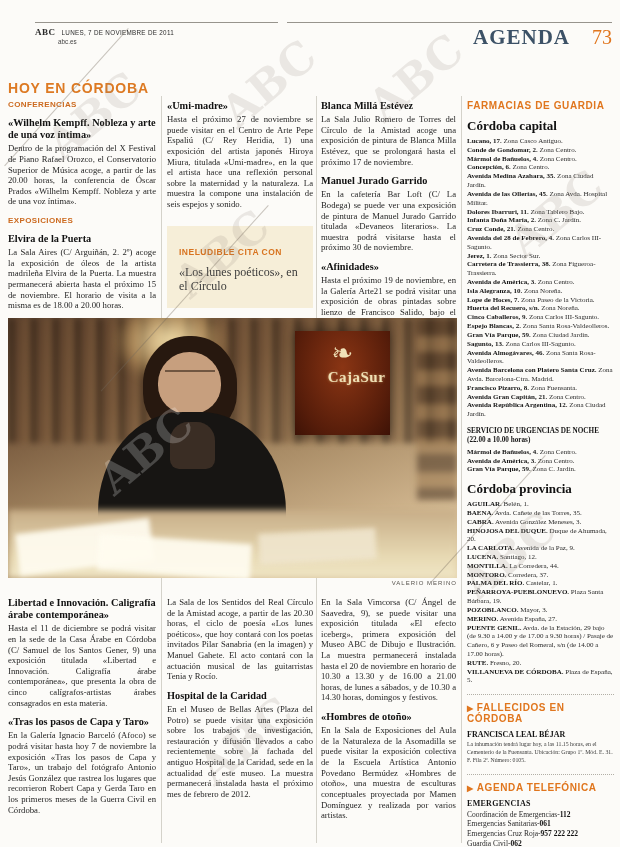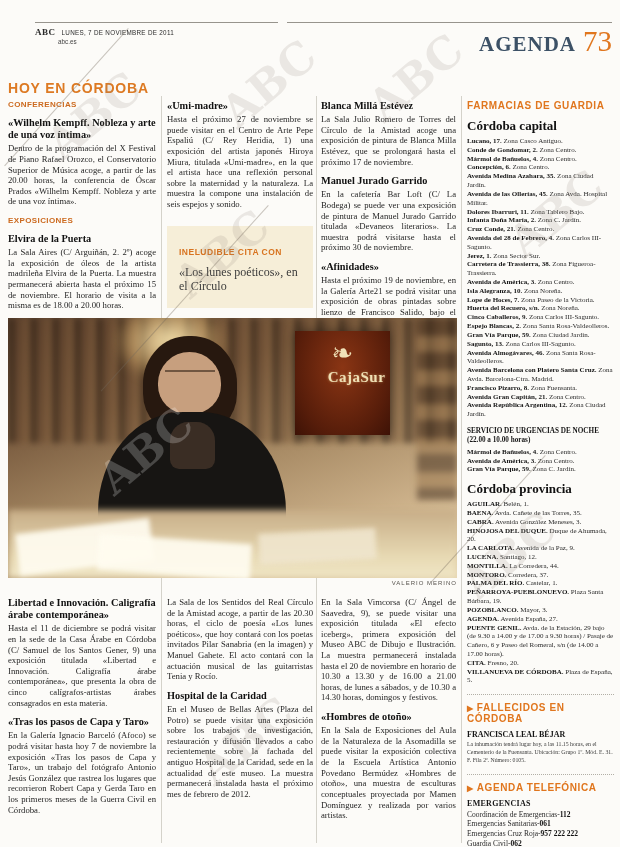--- a/index.html
+++ b/index.html
@@ -11,21 +11,21 @@
   
   .rule{position:absolute;top:22px;border-top:1px solid #97948d;height:0;}
   .rule-l{left:35px;width:243px;}
   .rule-r{left:287px;width:325px;}
   .head-left{position:absolute;left:35px;top:27px;font-size:6.5px;color:#2b2b2b;}
   .brand{font-weight:bold;font-size:9px;letter-spacing:.5px;margin-right:6px;}
   .date{font-family:"Liberation Sans",sans-serif;font-size:6.3px;letter-spacing:.3px;}
   .site{font-family:"Liberation Sans",sans-serif;font-size:6.3px;margin-left:23px;margin-top:1px;color:#444;}
   .head-right{position:absolute;right:8px;top:25px;white-space:nowrap;}
   .section-name{font-size:21px;font-weight:bold;color:#3c5166;letter-spacing:1px;}
-  .page-no{font-size:29px;color:#e0761e;margin-left:7px;}
+  .page-no{font-size:20px;color:#e0761e;margin-left:22px;}
   
   .hoy{position:absolute;left:8px;top:80px;font-family:"Liberation Sans",sans-serif;
        font-weight:bold;font-size:14px;letter-spacing:.8px;color:#dd7a23;}
   
   .vrule{position:absolute;top:96px;bottom:4px;width:1px;background:#d4d2ca;}
   .vr1{left:161px;} .vr2{left:316px;} .vr3{left:461px;}
   
   .col{position:absolute;top:100px;}
   .c1{left:8px;width:148px;}
   .c2{left:167px;width:146px;}
@@ -239,23 +239,23 @@
       <div class="ph-row"><b>BAENA.</b> Avda. Cañete de las Torres, 35.</div>
       <div class="ph-row"><b>CABRA.</b> Avenida González Meneses, 3.</div>
       <div class="ph-row"><b>HINOJOSA DEL DUQUE.</b> Duque de Ahumada, 20.</div>
       <div class="ph-row"><b>LA CARLOTA.</b> Avenida de la Paz, 9.</div>
       <div class="ph-row"><b>LUCENA.</b> Santiago, 12.</div>
       <div class="ph-row"><b>MONTILLA.</b> La Corredera, 44.</div>
       <div class="ph-row"><b>MONTORO.</b> Corredera, 37.</div>
       <div class="ph-row"><b>PALMA DEL RÍO.</b> Castelar, 1.</div>
       <div class="ph-row"><b>PEÑARROYA-PUEBLONUEVO.</b> Plaza Santa Bárbara, 19.</div>
       <div class="ph-row"><b>POZOBLANCO.</b> Mayor, 3.</div>
-      <div class="ph-row"><b>AGENDA.</b> Avenida España, 27.</div>
+      <div class="ph-row"><b>MERINO.</b> Avenida España, 27.</div>
       <div class="ph-row"><b>PUENTE GENIL.</b> Avda. de la Estación, 29 bajo (de 9.30 a 14.00 y de 17.00 a 9.30 horas) / Pasaje de Cañero, 6 y Paseo del Romeral, s/n (de 14.00 a 17.00 horas).</div>
-      <div class="ph-row"><b>CITA.</b> Fresno, 20.</div>
+      <div class="ph-row"><b>RUTE.</b> Fresno, 20.</div>
       <div class="ph-row"><b>VILLANUEVA DE CÓRDOBA.</b> Plaza de España, 5.</div>
     </div>
 
   <div class="divider"></div>
   <div class="rail-head"><span class="arrow">▶</span><span>FALLECIDOS EN CÓRDOBA</span></div>
   <div class="death-name">FRANCISCA LEAL BÉJAR</div>
   <div class="death-details">La inhumación tendrá lugar hoy, a las 11.15 horas, en el Cementerio de la Fuensanta. Ubicación: Grupo 1º. Mód. E. 31. F. Fila 2ª. Número: 0105.</div>
 
   <div class="divider"></div>
   <div class="rail-head"><span class="arrow">▶</span><span>AGENDA TELEFÓNICA</span></div>

